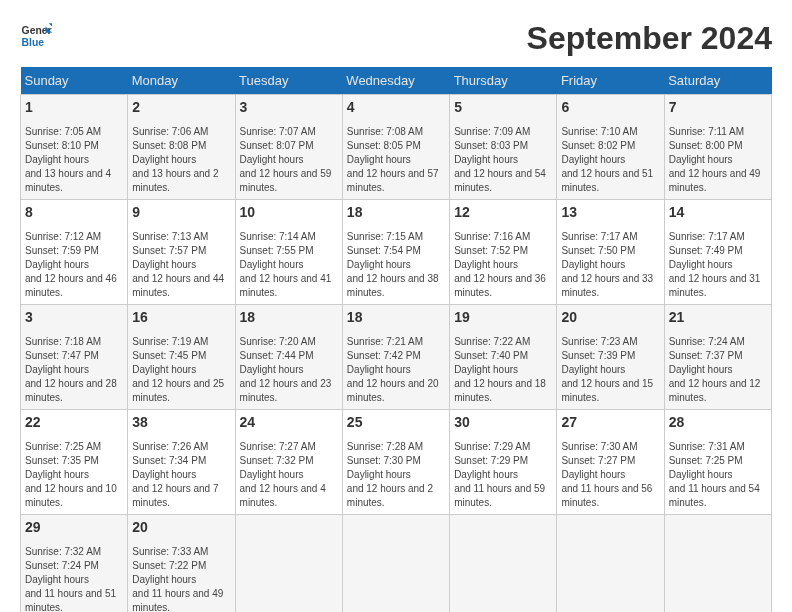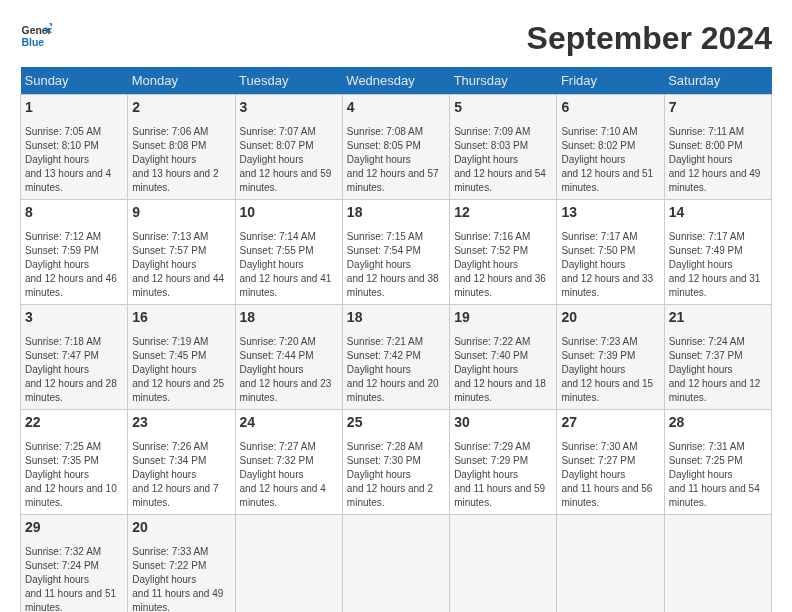--- a/index.html
+++ b/index.html
@@ -309,21 +309,21 @@
         <td>
         <span class="day-number">22</span>
         <div class="day-info">
           Sunrise: 7:25 AM<br>
           Sunset: 7:35 PM<br>
           Daylight hours<br>
           and 12 hours and 10 minutes.
         </div>
       </td>
         <td>
-        <span class="day-number">23</span>
+        <span class="day-number">38</span>
         <div class="day-info">
           Sunrise: 7:26 AM<br>
           Sunset: 7:34 PM<br>
           Daylight hours<br>
           and 12 hours and 7 minutes.
         </div>
       </td>
         <td>
         <span class="day-number">24</span>
         <div class="day-info">

